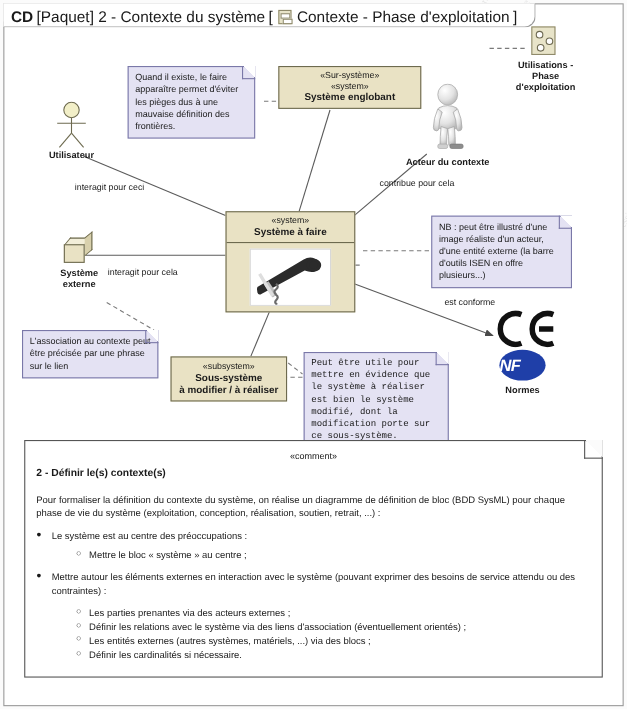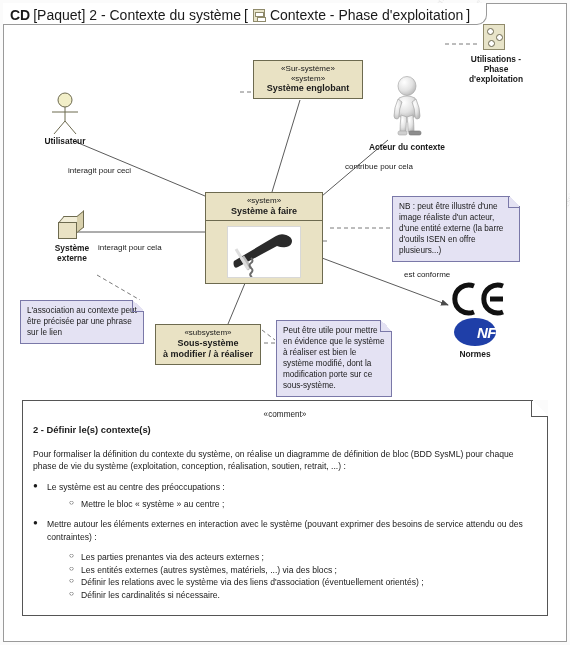--- a/index.html
+++ b/index.html
@@ -185,21 +185,21 @@
     color: #111;
     line-height: 1;
   }
   .nf {
     position: absolute;
     width: 42px; height: 28px;
     border-radius: 50%;
     background: #1f3fa8;
     color: #fff;
     font-size: 15px; font-weight: bold; font-style: italic;
-    display: flex; align-items: center; justify-content: flex-end;
+    display: flex; align-items: center; justify-content: flex-start;
     letter-spacing: -0.5px;
   }
 
   
   .diag-icon {
     position: absolute;
     width: 22px; height: 26px;
     background: #e8e4c9;
     border: 1px solid #8f8a6b;
   }
@@ -294,22 +294,23 @@
     <line x1="330" y1="228" x2="392" y2="228" stroke="#7a7a7a" stroke-width="1" stroke-dasharray="4,3"></line>
     <line x1="262" y1="330" x2="275" y2="340" stroke="#7a7a7a" stroke-width="1" stroke-dasharray="4,3"></line>
     <line x1="250" y1="343" x2="277" y2="343" stroke="#7a7a7a" stroke-width="1" stroke-dasharray="4,3"></line>
     <line x1="288" y1="241" x2="330" y2="241" stroke="#7a7a7a" stroke-width="1" stroke-dasharray="4,3"></line>
 
     <line x1="445" y1="44" x2="478" y2="44" stroke="#7a7a7a" stroke-width="1" stroke-dasharray="4,3"></line>
 
     <circle cx="288" cy="241" r="4" fill="#222"></circle>
   </svg>
 
-
-  <div class="block" style="left:253px; top:60px; width:110px;">
+  <div class="note" style="left:116px; top:60px; width:116px;">Quand il existe, le faire apparaître permet d'éviter les pièges dus à une mauvaise définition des frontières.</div>
+
+  <div class="block" style="left:253px; top:60px; width:130px;">
     <div class="hdr">
       <div class="stereo">«Sur-système»</div>
       <div class="stereo">«system»</div>
       <div class="bname">Système englobant</div>
     </div>
   </div>
 
 
   <div class="diag-icon" style="left:483px; top:24px;">
     <span class="c1"></span>
@@ -394,21 +395,21 @@
   <div class="note" style="left:20px; top:300px; width:124px;">L'association au contexte peut être précisée par une phrase sur le lien</div>
 
   <div class="block" style="left:155px; top:324px; width:106px;">
     <div class="hdr">
       <div class="stereo">«subsystem»</div>
       <div class="bname">Sous-système</div>
       <div class="bname">à modifier / à réaliser</div>
     </div>
   </div>
 
-  <div class="note" style="left:276px; top:320px; width:116px;">Peut être utile pour mettre en évidence que le système à réaliser est bien le système modifié, dont la modification porte sur ce sous-système.</div>
+  <div class="note" style="left:276px; top:320px; width:132px;font-family:Liberation Mono, monospace;">Peut être utile pour mettre en évidence que le système à réaliser est bien le système modifié, dont la modification porte sur ce sous-système.</div>
 
   <div class="ce" style="left:450px; top:282px;">
     <svg width="58" height="34" viewBox="0 0 58 34">
       <path d="M24,4 a14,14 0 1,0 0,26" fill="none" stroke="#111" stroke-width="5"></path>
       <path d="M53,4 a14,14 0 1,0 0,26" fill="none" stroke="#111" stroke-width="5"></path>
       <line x1="40" y1="17" x2="53" y2="17" stroke="#111" stroke-width="5"></line>
     </svg>
   </div>
   <div class="nf" style="left:454px; top:318px;">
     <span>NF</span>
@@ -423,21 +424,21 @@
       <li>
         <span>Le système est au centre des préoccupations :</span>
         <ul class="sublist">
           <li>Mettre le bloc « système » au centre ;</li>
         </ul>
       </li>
       <li style="margin-top:8px;">
         <span>Mettre autour les éléments externes en interaction avec le système (pouvant exprimer des besoins de service attendu ou des contraintes) :</span>
         <ul class="sublist tight" style="margin-top:8px;">
           <li>Les parties prenantes via des acteurs externes ;</li>
+          <li>Définir les relations avec le système via des liens d'association (éventuellement orientés) ;</li>
           <li>Les entités externes (autres systèmes, matériels, ...) via des blocs ;</li>
-          <li>Définir les relations avec le système via des liens d'association (éventuellement orientés) ;</li>
           <li>Définir les cardinalités si nécessaire.</li>
         </ul>
       </li>
     </ul>
   </div>
 
 </div>
 
 </body></html>

